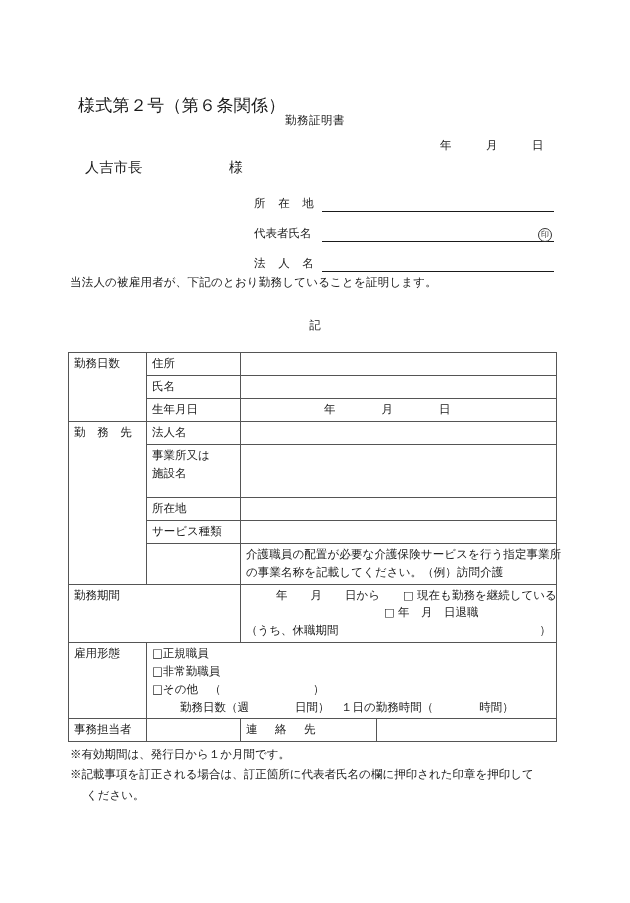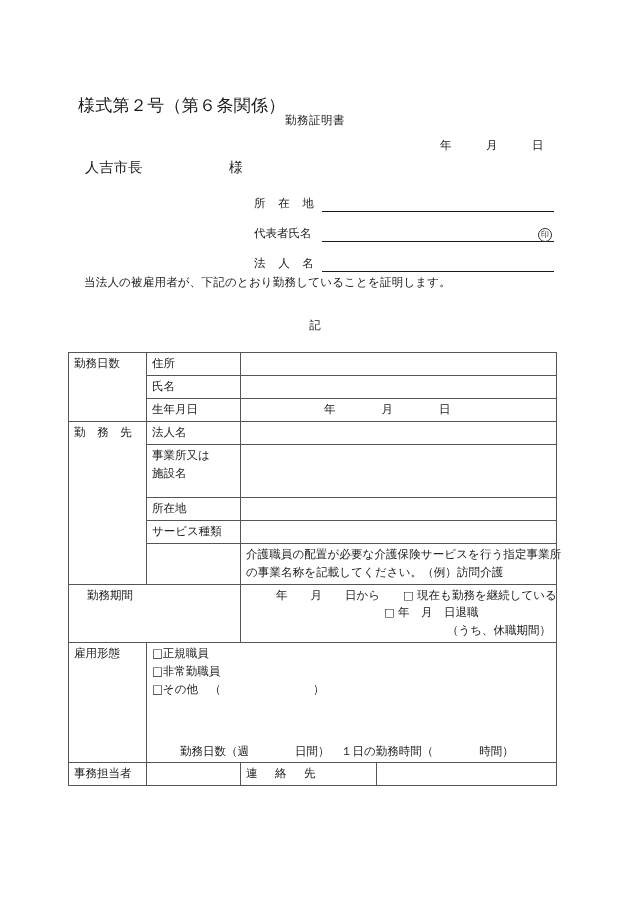--- a/index.html
+++ b/index.html
@@ -96,21 +96,21 @@
     border-radius: 50%;
     font-size: 8px;
     line-height: 11px;
     text-align: center;
     color: #333;
   }
 
   
   .statement {
     position: absolute;
-    left: 84px;
+    left: 70px;
     top: 275px;
     font-size: 11.5px;
     letter-spacing: 0.2px;
   }
   .ki-mark {
     position: absolute;
     left: 0;
     top: 318px;
     width: 630px;
     text-align: center;
@@ -163,26 +163,26 @@
   .svc-desc td {
     line-height: 1.65;
     padding-top: 3px;
     padding-bottom: 3px;
     margin-left: 8px;
   }
   .svc-desc .cell-line { letter-spacing: 0.1px; }
 
   .paren-row {
     display: flex;
-    justify-content: flex-end;
+    justify-content: space-between;
     white-space: pre;
   }
 
   .emp-line { display: block; white-space: pre; }
-  .emp-days { display: block; white-space: pre; padding-left: 28px; margin-top: 44px; }
+  .emp-days { display: block; white-space: pre; padding-left: 28px; }
 
   
   .notes {
     position: absolute;
     left: 70px;
     top: 744px;
     width: 500px;
     font-size: 11.5px;
     line-height: 1.78;
   }
@@ -263,21 +263,21 @@
       </tr>
       <tr class="svc-desc">
         <td class="lbl2"></td>
         <td class="val">
           <span class="cell-line">介護職員の配置が必要な介護保険サービスを行う指定事業所</span>
           <span class="cell-line">の事業名称を記載してください。（例）訪問介護</span>
         </td>
       </tr>
 
       <tr>
-        <td class="lbl2" colspan="2" style="padding-left:18px">勤務期間</td>
+        <td class="lbl2" colspan="2" style="padding-left:5px">勤務期間</td>
         <td class="val">
           <span class="period-dates"><span>年　　月　　日から</span>　　<span class="chk">□</span> <span>現在も勤務を継続している</span></span>
           <span class="period-dates" style="padding-left:138px"><span class="chk">□</span> <span>年　月　日退職</span></span>
           <span class="paren-row"><span>（うち、休職期間</span><span>）</span></span>
         </td>
       </tr>
 
       <tr>
         <td class="lbl1">雇用形態</td>
         <td class="val" colspan="2">
@@ -298,14 +298,19 @@
               <td style="width:125px;border:0;border-right:1px solid #555;padding:2px 5px;letter-spacing:3px">連　絡　先</td>
               <td style="border:0;padding:2px 5px"></td>
             </tr>
           </tbody>
             </table>
         </td>
       </tr>
     </tbody>
   </table>
 
+  <div class="notes">
+    <span class="note-line">※有効期間は、発行日から１か月間です。</span>
+    <span class="note-line">※記載事項を訂正される場合は、訂正箇所に代表者氏名の欄に押印された印章を押印して</span>
+    <span class="note-cont">ください。</span>
+  </div>
 
 </div>
 
 </body></html>

